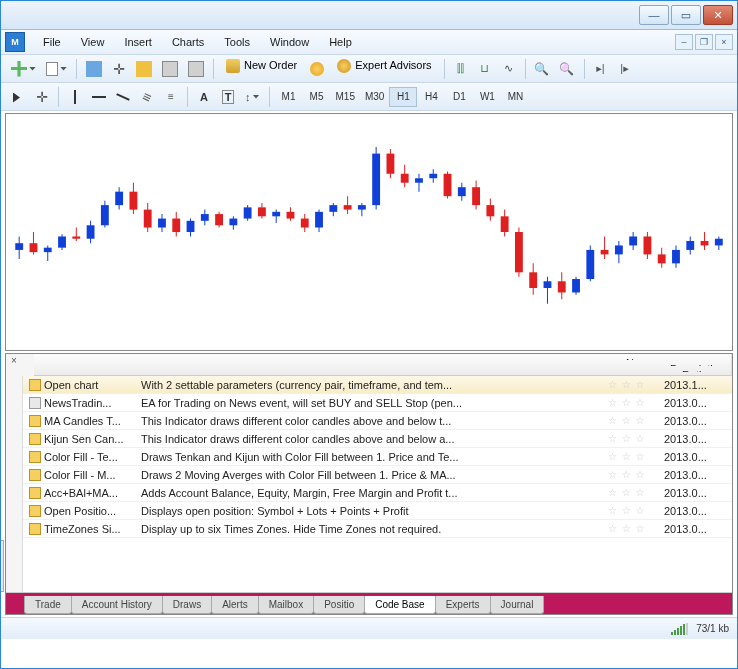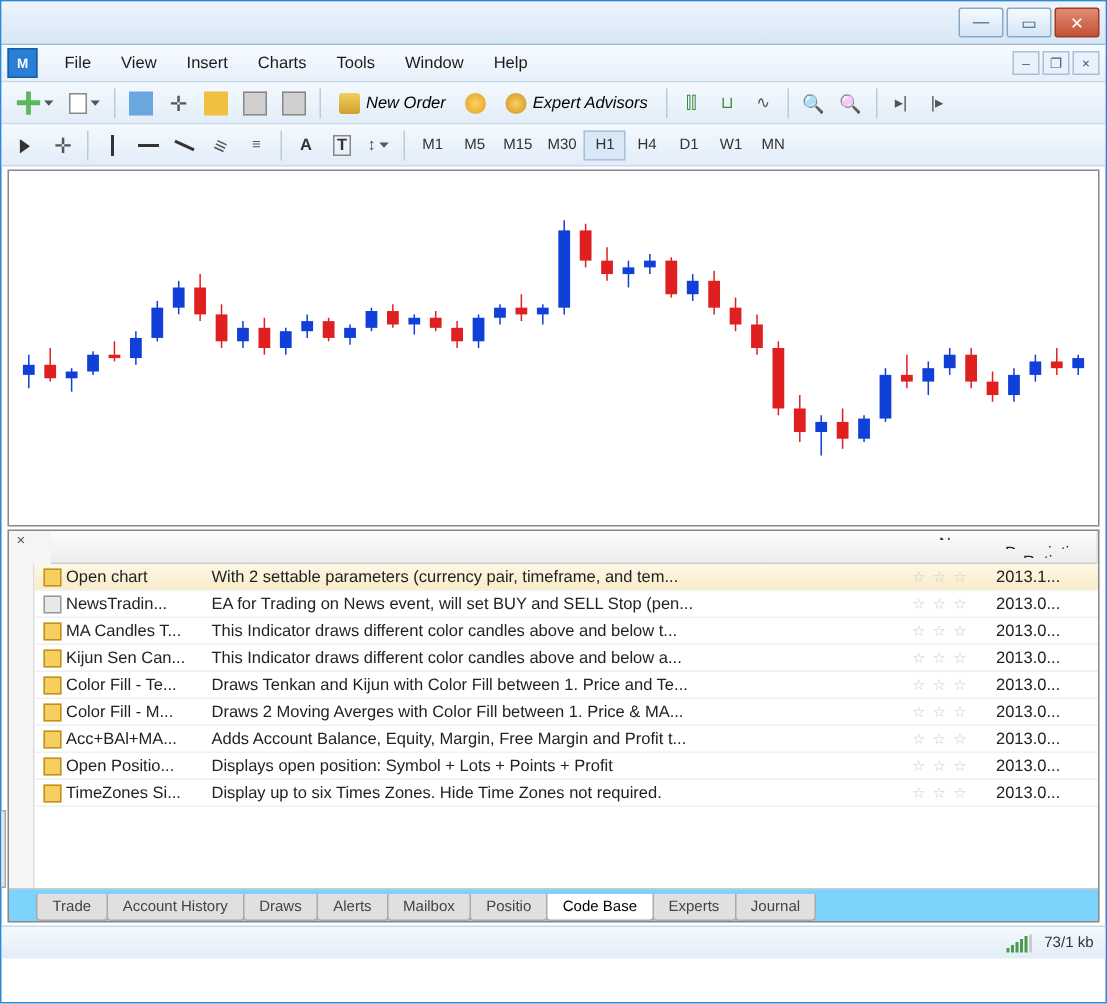--- a/index.html
+++ b/index.html
@@ -15,21 +15,21 @@
 .menubar { height: 25px; background: linear-gradient(#f7fbff,#e6f0fa); display: flex; align-items: center; padding: 0 4px; border-bottom: 1px solid #c8d8e8; gap: 2px; }
 .app-icon { width: 20px; height: 20px; background:#2a7ed6; border:1px solid #1a5ca0; margin-right:6px; display:flex; align-items:center; justify-content:center; color:#fff; font-size:9px; font-weight:bold; }
 .menu-item { padding: 3px 10px; cursor: pointer; color:#1a1a1a; }
 .mdi-btns { margin-left:auto; display:flex; gap:2px; }
 .mdi-btn { width:18px; height:16px; border:1px solid #a8c0d8; background:#e8f2fb; display:flex; align-items:center; justify-content:center; cursor:pointer; font-size:9px; color:#3a5c7d; }
 
 
 .toolbar { height: 28px; background: linear-gradient(#f4f9fe,#e2edf8); display: flex; align-items: center; padding: 0 6px; border-bottom: 1px solid #c8d8e8; gap: 2px; }
 .tool-btn { min-width: 22px; height: 22px; border: 1px solid transparent; display: flex; align-items: center; justify-content: center; cursor: pointer; padding: 0 3px; border-radius: 2px; }
 .tool-sep { width:1px; height:20px; background:#b8ccde; margin:0 3px; }
-.tool-lbl { padding: 0 6px; cursor:pointer; display:flex; align-items:center; gap:4px; height:22px; border:1px solid transparent; border-radius:2px;font-style:italic; }
+.tool-lbl { padding: 0 6px; cursor:pointer; display:flex; gap:4px; height:22px; border:1px solid transparent; border-radius:2px; }
 .tf-btn { min-width:28px; height:20px; border:1px solid transparent; display:flex; align-items:center; justify-content:center; cursor:pointer; font-size:10px; color:#333; padding:0 4px; }
 .tf-btn.active { border-color:#a8c0d8; background:#d8e8f7; }
 
 
 .ico { width:16px; height:16px; display:inline-block; }
 .ico-green-plus { background:#5cb85c; clip-path: polygon(40% 0,60% 0,60% 40%,100% 40%,100% 60%,60% 60%,60% 100%,40% 100%,40% 60%,0 60%,0 40%,40% 40%); }
 .ico-doc { background:#fff; border:1px solid #888; width:12px; height:14px; position:relative; }
 .ico-arrow { width:10px; height:10px; background:#333; clip-path: polygon(0 0, 70% 50%, 0 100%); margin-top:2px; }
 .ico-crosshair::before { content:"✛"; color:#555; font-size:14px; }
 .ico-vline { width:2px; height:14px; background:#333; }
@@ -66,21 +66,21 @@
 .row .cell { padding:2px 6px; overflow:hidden; white-space:nowrap; text-overflow:ellipsis; font-size:11px; color:#222; }
 .row .c-name { width:112px; display:flex; align-items:center; gap:3px; }
 .row .c-desc { flex:1; }
 .row .c-rating { width:56px; color:#ccc; font-size:10px; letter-spacing:1px; }
 .row .c-date { width:56px; }
 .row .c-scroll { width:18px; }
 .row-icon { width:12px; height:12px; background:#f5d060; border:1px solid #c09020; flex-shrink:0; }
 .row-icon.ea { background:#e8e8e8; border-color:#999; }
 
 
-.term-tabs { height:22px; display:flex; align-items:flex-end; background:#7dd3fc; border-top:1px solid #ccc; padding-left:18px; gap:0; }
+.term-tabs { height:22px; display:flex; align-items:flex-end; background:#be185d; border-top:1px solid #ccc; padding-left:18px; gap:0; }
 .term-tab { padding:3px 10px; border:1px solid #aaa; border-top:none; background:#e0e0e0; font-size:10px; color:#444; cursor:pointer; margin-right:-1px; border-radius:0 0 3px 3px; }
 .term-tab.active { background:#fff; color:#000; font-weight:normal; }
 
 
 .statusbar { height:22px; background:linear-gradient(#f4f9fe,#e2edf8); border-top:1px solid #c8d8e8; display:flex; align-items:center; padding:0 8px; justify-content:flex-end; gap:8px; font-size:10px; color:#333; }
 .conn-bars { display:flex; gap:1px; align-items:flex-end; height:12px; }
 .bar { width:2px; background:#4a9c4a; }
 .bar:nth-child(1){height:3px} .bar:nth-child(2){height:5px} .bar:nth-child(3){height:7px} .bar:nth-child(4){height:9px} .bar:nth-child(5){height:11px} .bar:nth-child(6){height:12px; background:#ccc}
 
 svg.candles { width:100%; height:100%; }

